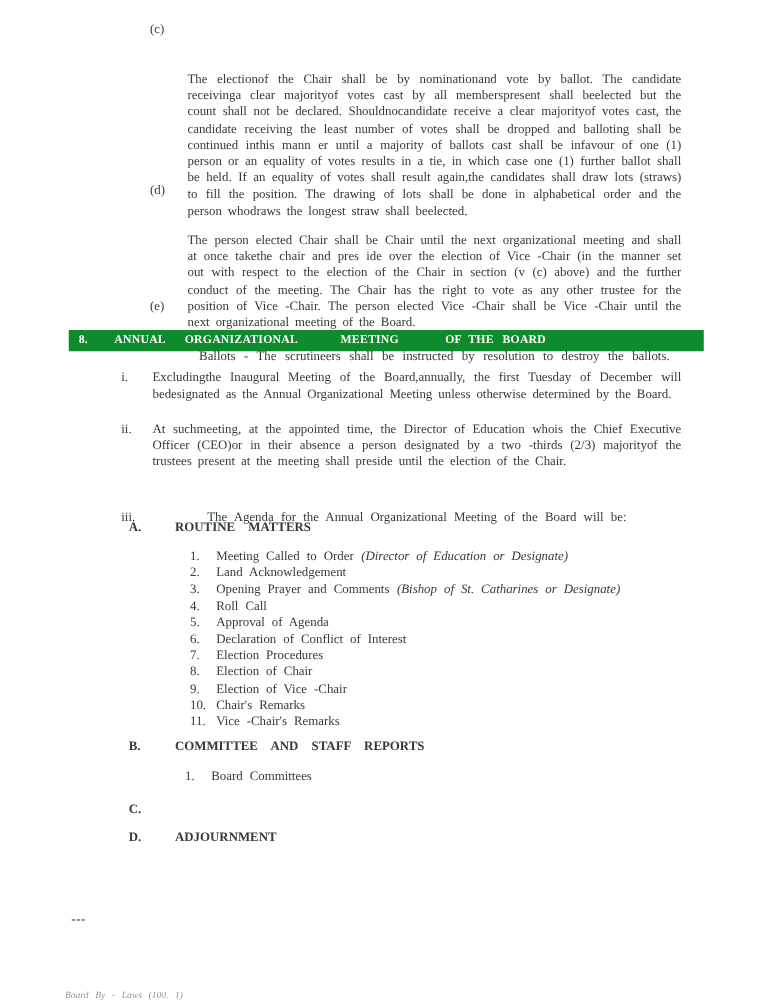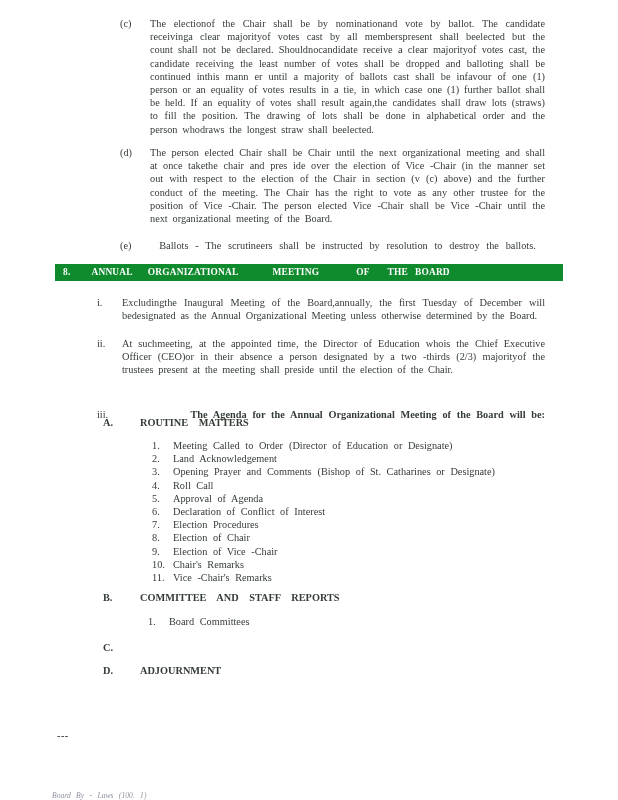--- a/index.html
+++ b/index.html
@@ -11,47 +11,47 @@
     font-family:"Liberation Serif", serif;
     color:#343c36;
     font-size:10.3px;
     line-height:13.2px;
     overflow:hidden;
   }
   .abs{position:absolute;}
   
   .para{left:120px;width:425px;display:flex;}
   .para .marker{width:30px;flex:none;}
-  .para .body{width:395px;text-align:justify;word-spacing:2.2px;}
+  .para .body{width:395px;text-align:justify;word-spacing:2.2px;margin-top:40px;}
   .para.single .body{text-align:center;word-spacing:4.2px;}
   
   .banner{
     left:55px;top:264px;width:508px;height:17px;
     background:#0f8a2d;color:#ffffff;
     font-weight:bold;font-size:9.4px;letter-spacing:.2px;
     display:flex;align-items:center;
   }
   .banner .num{margin-left:8px;}
   .bw0{margin-left:21px;} .bw1{margin-left:15px;} .bw2{margin-left:34px;}
-  .bw3{margin-left:37px;} .bw4{margin-left:18px;}  .bw5{margin-left:7px;}
+  .bw3{margin-left:37px;} .bw4{margin-left:5px;}  .bw5{margin-left:7px;}
   
   .ritem{left:97px;width:448px;display:flex;}
   .ritem .marker{width:25px;flex:none;}
   .ritem .body{width:423px;text-align:justify;word-spacing:2.2px;}
-  .ritem.bold .body{font-weight:bold;text-align:right;word-spacing:3.2px;}
+  .ritem.bold .body{font-weight:normal;text-align:center;word-spacing:3.2px;}
   
   .shead{left:103px;width:460px;display:flex;font-weight:bold;}
   .shead .marker{width:37px;flex:none;}
   .shead .label{word-spacing:8px;}
   
   .aglist{left:152px;width:400px;}
   .agrow{display:flex;height:13.2px;}
   .agrow .num{width:21px;flex:none;}
   .agrow .txt{word-spacing:3px;white-space:nowrap;}
-  .agrow .note{word-spacing:3px;white-space:nowrap;}
+  .agrow .note{font-style:italic;word-spacing:3px;white-space:nowrap;}
   .agrow .note:not(:empty){margin-left:6px;}
   .sublist{left:148px;width:300px;}
   
   .dashes{left:57px;top:729px;font-weight:bold;color:#3c3c3c;letter-spacing:.5px;}
   .footer{
     left:52px;top:790px;width:260px;
     font-style:italic;font-size:7.6px;line-height:11.5px;
     color:#8d939d;word-spacing:3.5px;font-family:Liberation Serif, serif;
   }
 </style>

